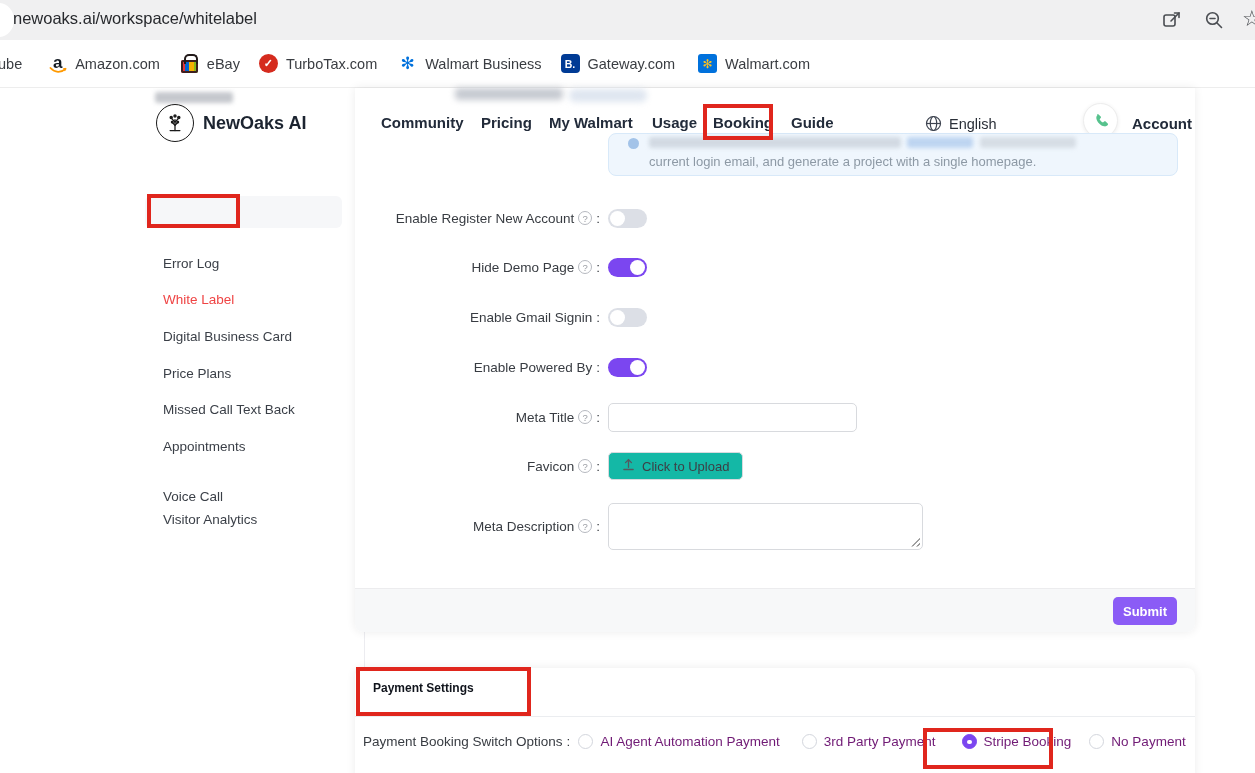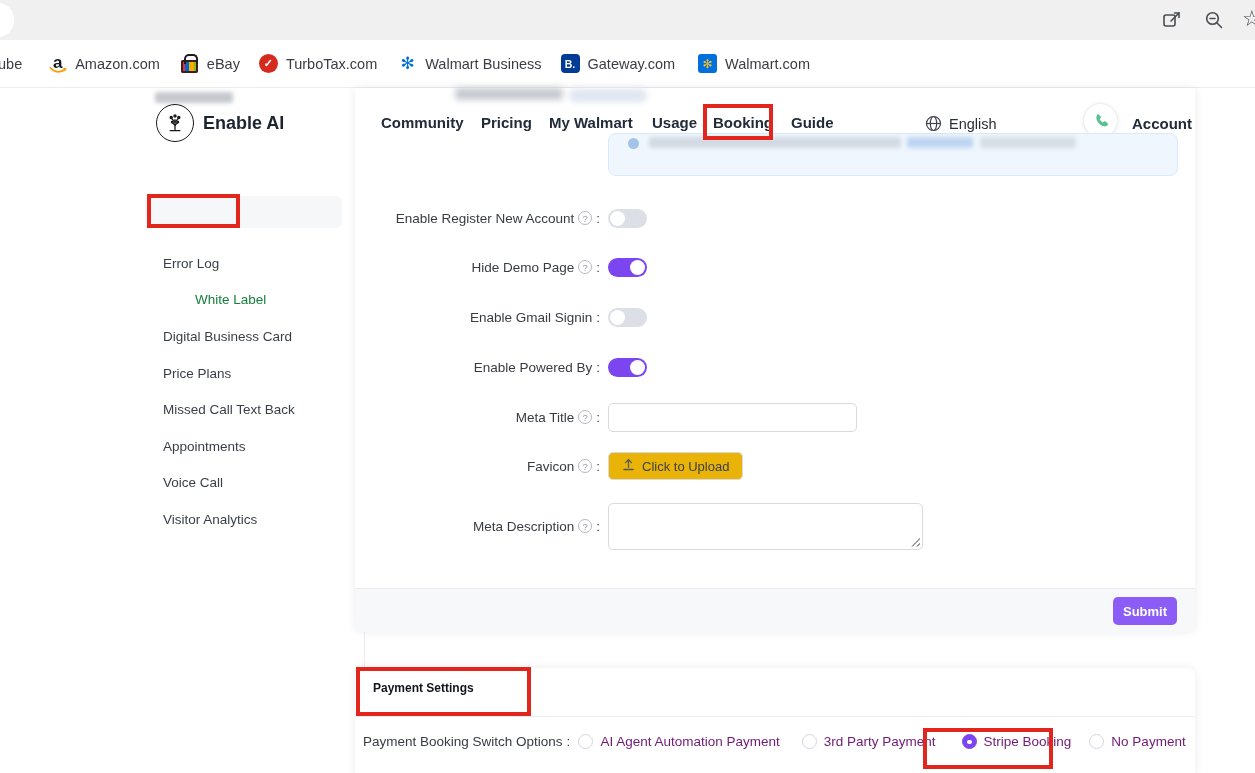--- a/index.html
+++ b/index.html
@@ -37,21 +37,21 @@
 
   
   .sidebar { position: absolute; left: 140px; top: 88px; width: 225px; bottom: 0; background: #fff; border-right: 1px solid #ececf0; }
   .sb-blur { position: absolute; left: 15px; top: 4px; width: 78px; height: 11px; background: #b7bac1; border-radius: 3px; filter: blur(2px); opacity: .8; }
   .brand { position: absolute; left: 16px; top: 16px; display: flex; align-items: center; gap: 9px; }
   .logo-circle { width: 38px; height: 38px; border: 1.6px solid #1b1b1b; border-radius: 50%;
     display: flex; align-items: center; justify-content: center; background: #fff; }
   .brand-name { font-size: 18px; font-weight: 700; color: #1c2430; }
   .sb-active-bg { position: absolute; left: 5px; top: 108px; width: 197px; height: 32px; background: #f6f7f9; border-radius: 6px; }
   .sb-item { position: absolute; left: 23px; font-size: 13.5px; color: #3a3f47; cursor: pointer; white-space: nowrap; }
-  .sb-item.active { color: #15803d; margin-left: 32px; }
+  .sb-item.active { color: #ef4444; }
 
   
   .card1 { position: absolute; left: 355px; top: 88px; width: 840px; height: 544px; background: #fff;
     border-radius: 0 0 8px 8px; box-shadow: 0 0 10px rgba(0,0,0,.08); }
   .card2 { position: absolute; left: 355px; top: 668px; width: 840px; height: 112px; background: #fff;
     border-radius: 8px 8px 0 0; box-shadow: 0 0 10px rgba(0,0,0,.08); }
 
   
   .blur-a { position: absolute; left: 100px; top: 0; width: 108px; height: 12px; background: #c6cad1; filter: blur(3px); border-radius: 4px; }
   .blur-b { position: absolute; left: 214px; top: 1px; width: 78px; height: 13px; background: #dfe6f0; filter: blur(3px); border-radius: 6px; }
@@ -83,21 +83,21 @@
     font-size: 9.5px; display: flex; align-items: center; justify-content: center; flex: 0 0 auto; cursor: pointer; }
   .toggle { width: 39px; height: 19px; border-radius: 10px; position: relative; margin-left: 8px; cursor: pointer; flex: 0 0 auto; }
   .toggle.off { background: #dcdfe6; }
   .toggle.on { background: #7b46f0; }
   .knob { position: absolute; top: 2px; width: 15px; height: 15px; border-radius: 50%; background: #fff; }
   .toggle.off .knob { left: 2px; }
   .toggle.on .knob { right: 2px; }
   .text-input { margin-left: 8px; width: 249px; height: 29px; border: 1px solid #d8dade; border-radius: 5px;
     background: #fff; font-size: 13px; padding: 0 8px; color: #333; outline: none; }
   .upload-btn { margin-left: 8px; height: 28px; padding: 0 13px; border: 1px solid #d8dade; border-radius: 5px;
-    background: #eab308; display: flex; align-items: center; gap: 7px; font-size: 13px; color: #3c4046; cursor: pointer; }
+    background: #14b8a6; display: flex; align-items: center; gap: 7px; font-size: 13px; color: #3c4046; cursor: pointer; }
   .ta-wrap { margin-left: 8px; position: relative; width: 315px; height: 47px; }
   .ta-wrap textarea { width: 100%; height: 100%; border: 1px solid #d8dade; border-radius: 5px; resize: none;
     background: #fff; font-family: "Liberation Sans", sans-serif; font-size: 13px; padding: 6px 8px; outline: none; }
   .rz { position: absolute; right: 3px; bottom: 3px; width: 9px; height: 9px;
     background: repeating-linear-gradient(-45deg, transparent 0 2px, #9a9a9a 2px 3.2px);
     clip-path: polygon(100% 0, 100% 100%, 0 100%); }
 
   .card-footer { position: absolute; left: 0; bottom: 0; width: 100%; height: 44px; background: #f7f8f9;
     border-top: 1px solid #ececee; border-radius: 0 0 8px 8px; }
   .submit-btn { position: absolute; right: 18px; top: 8px; width: 64px; height: 28px; background: #8b5cf6;
@@ -118,20 +118,21 @@
   #rb-settings   { left: 703px; top: 104px; width: 70px;  height: 36px; }
   #rb-whitelabel { left: 147px; top: 194px; width: 93px;  height: 34px; }
   #rb-paytitle   { left: 356px; top: 667px; width: 175px; height: 49px; }
   #rb-stripe     { left: 923px; top: 728px; width: 130px; height: 41px; }
 </style>
 </head>
 <body>
 
 <div class="browser-bar">
   <div class="url-circle"></div>
+  <div class="url-text">newoaks.ai/workspace/whitelabel</div>
   <div class="tb-icon" style="left:1161px">
     <svg viewBox="0 0 22 22" fill="none" stroke="currentColor" stroke-width="1.6" stroke-linecap="round">
       <rect x="3" y="6" width="11" height="11" rx="2"></rect>
       <path d="M10 12 L18 4"></path>
         <path d="M13.5 4 H18 V8.5"></path>
     </svg>
   </div>
   <div class="tb-icon" style="left:1203px">
     <svg viewBox="0 0 22 22" fill="none" stroke="currentColor" stroke-width="1.6" stroke-linecap="round">
       <circle cx="9.5" cy="9.5" r="5.8"></circle>
@@ -200,30 +201,30 @@
         <path d="M12 14 L9.5 11.5"></path>
           <path d="M12 14 L14.5 11.5"></path>
         <circle cx="8.5" cy="7" r="1" fill="#1b1b1b"></circle>
           <circle cx="12" cy="5.5" r="1" fill="#1b1b1b"></circle>
           <circle cx="15.5" cy="7" r="1" fill="#1b1b1b"></circle>
         <circle cx="9.5" cy="11" r=".8" fill="#1b1b1b"></circle>
           <circle cx="14.5" cy="11" r=".8" fill="#1b1b1b"></circle>
         <path d="M7.5 19 H16.5"></path>
       </svg>
     </span>
-    <span class="brand-name">Enable AI</span>
+    <span class="brand-name">NewOaks AI</span>
   </div>
   <div class="sb-active-bg"></div>
   <div class="sb-item" style="top:168px">Error Log</div>
   <div class="sb-item active" style="top:204px">White Label</div>
   <div class="sb-item" style="top:241px">Digital Business Card</div>
   <div class="sb-item" style="top:278px">Price Plans</div>
   <div class="sb-item" style="top:314px">Missed Call Text Back</div>
   <div class="sb-item" style="top:351px">Appointments</div>
-  <div class="sb-item" style="top:387px">Voice Call</div>
+  <div class="sb-item" style="top:401px">Voice Call</div>
   <div class="sb-item" style="top:424px">Visitor Analytics</div>
 </div>
 
 <div class="card1">
   <div class="blur-a"></div>
   <div class="blur-b"></div>
 
   <div class="nav-item" style="left:26px">Community</div>
   <div class="nav-item" style="left:126px">Pricing</div>
   <div class="nav-item" style="left:194px">My Walmart</div>
@@ -243,20 +244,21 @@
       <path d="M4.1 1.9c.5-.5 1.2-.5 1.6-.1l1.9 1.9c.4.4.4 1.1 0 1.5l-1 1c.7 1.4 1.8 2.5 3.2 3.2l1-1c.4-.4 1.1-.4 1.5 0l1.9 1.9c.4.4.4 1.1-.1 1.6-.8.8-2 1.2-3.1 1-3.6-.7-6.7-3.8-7.4-7.4-.2-1.1.2-2.3 1-3.1z" fill="#56c28d" transform="scale(0.95) translate(0.5,0.5)"></path>
     </svg>
   </div>
   <div class="account-label">Account →</div>
 
   <div class="info-box">
     <div class="ib-dot"></div>
     <div class="ib-blur ib-b1"></div>
     <div class="ib-blur ib-b2"></div>
     <div class="ib-blur ib-b3"></div>
+    <div class="ib-line2">current login email, and generate a project with a single homepage.</div>
   </div>
 
   <div class="frow" style="top:114px;height:32px">
     <div class="lbl">
       <span>Enable Register New Account</span>
       <span class="help">?</span>
       <span>:</span>
     </div>
     <div class="toggle off">
         <div class="knob"></div>

